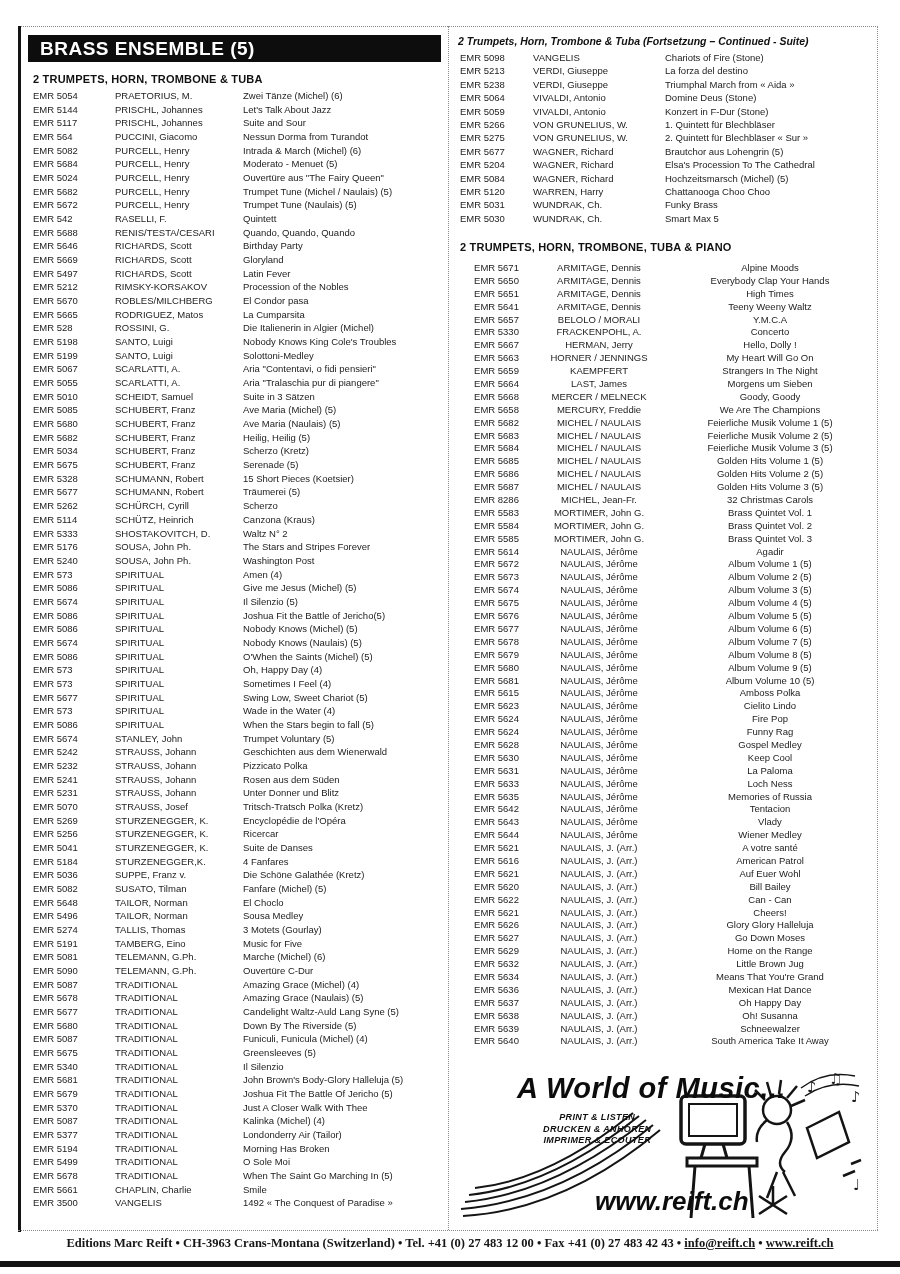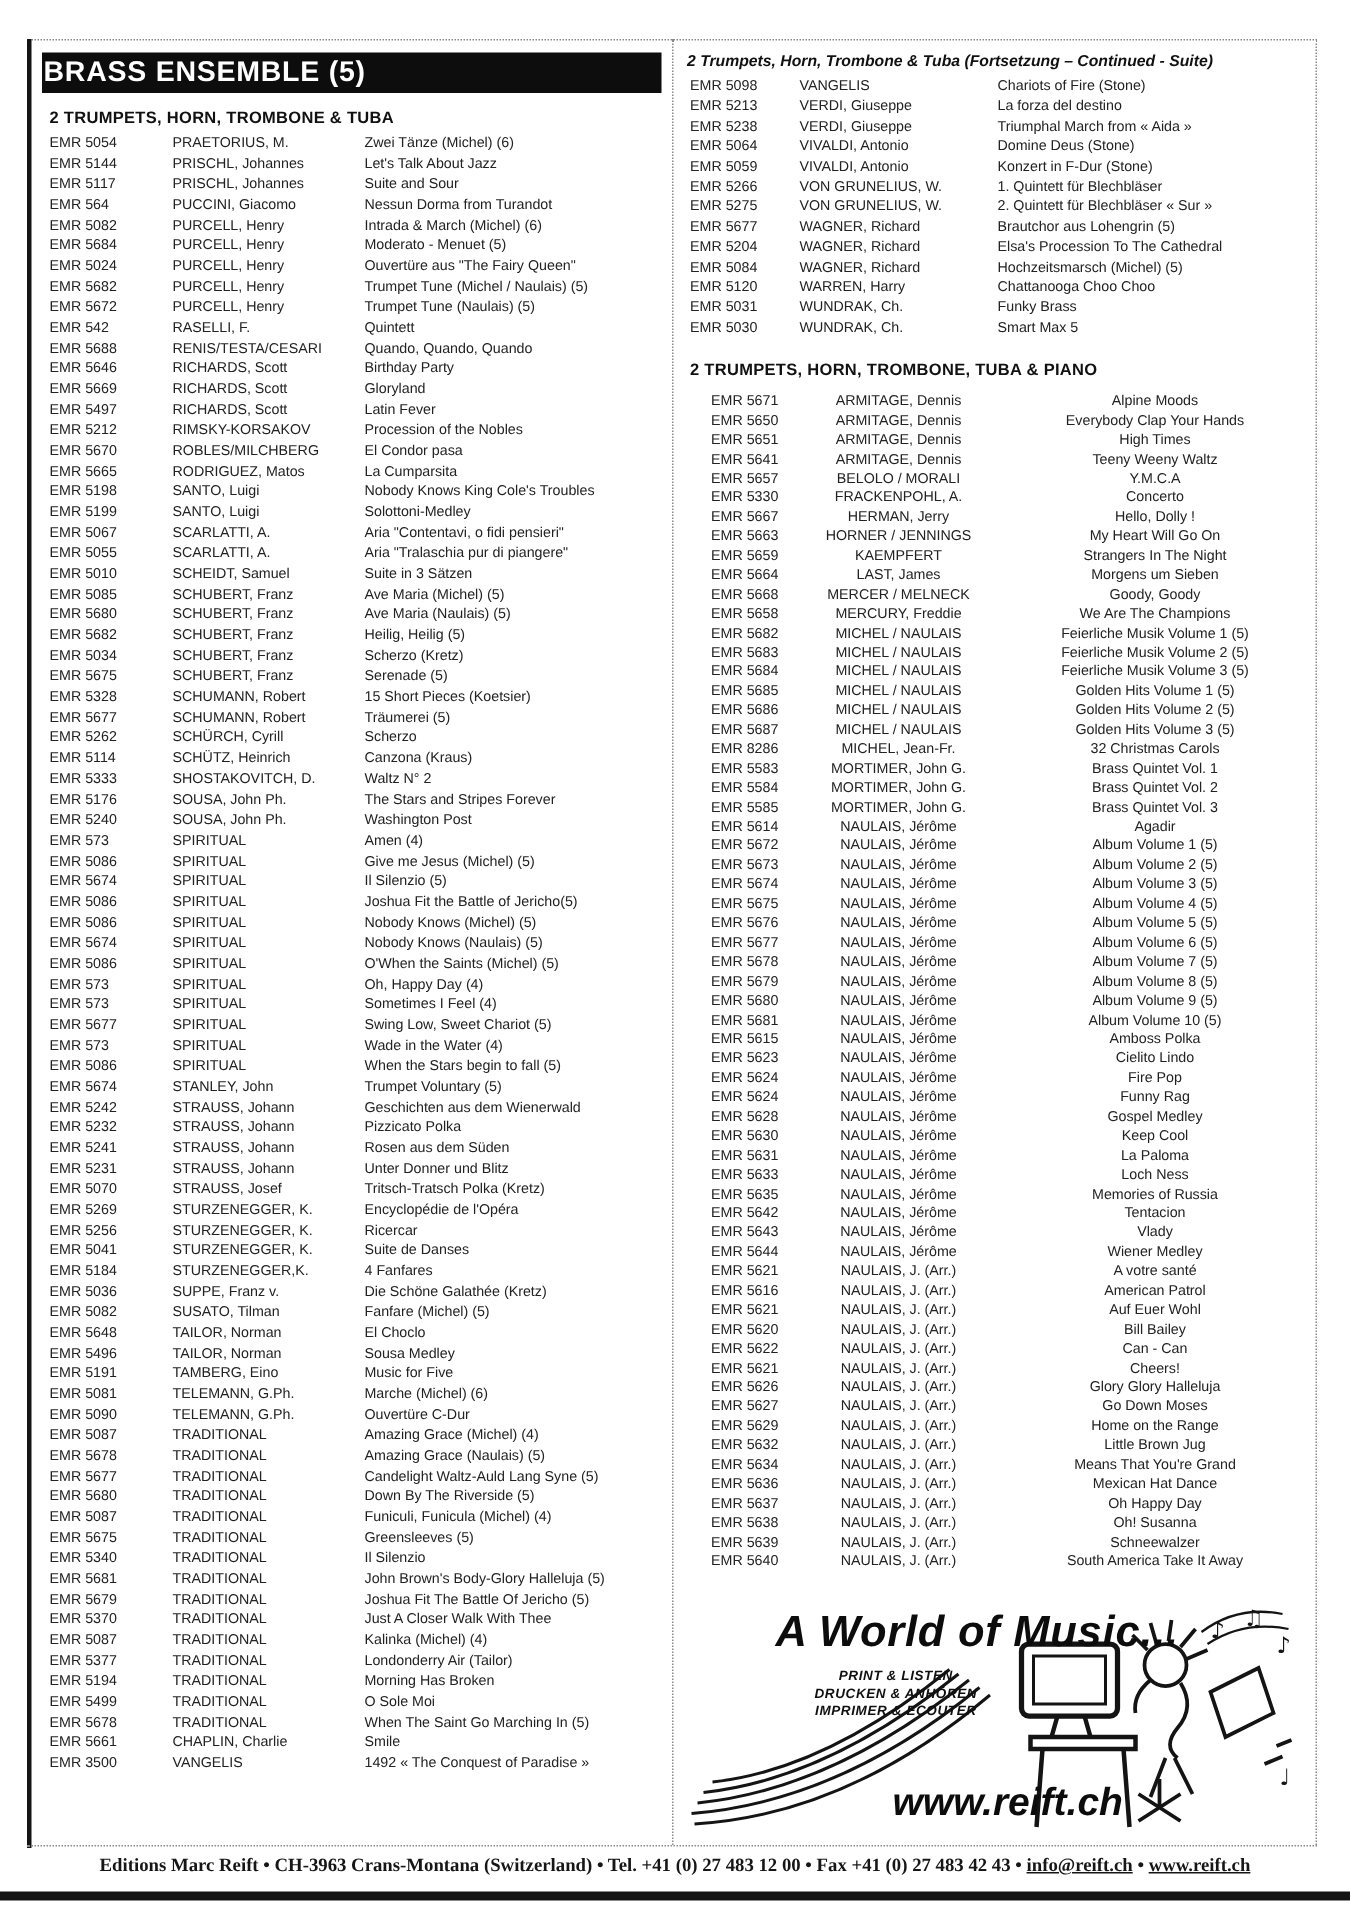--- a/index.html
+++ b/index.html
@@ -14,21 +14,21 @@
   .vline-left{position:absolute;left:18px;top:26px;width:3px;height:1206px;background:#141414;}
   .vline-mid{position:absolute;left:448px;top:26px;height:1204px;border-left:1px dotted #8a8a8a;}
   .vline-right{position:absolute;left:877px;top:26px;height:1204px;border-left:1px dotted #8a8a8a;}
 
   
   .col-left{position:absolute;left:28px;top:34px;width:415px;}
   .col-right{position:absolute;left:455px;top:30px;width:420px;}
 
   .title-bar{
     position:absolute;left:0;top:1px;width:413px;height:27px;background:#0d0d0d;
-    color:#fff;font-weight:800;font-size:19px;line-height:27px;padding-left:1px;
+    color:#fff;font-weight:800;font-size:19px;line-height:27px;padding-left:12px;
     letter-spacing:.5px;box-sizing:border-box;
   }
   .section-heading{
     position:absolute;left:5px;font-weight:bold;font-size:11px;color:#111;
     letter-spacing:.2px;white-space:nowrap;
   }
   .col-left .section-heading{top:39px;}
   .cont-heading{
     position:absolute;left:3px;top:5px;font-weight:bold;font-style:italic;
     font-size:10.5px;color:#111;white-space:nowrap;
@@ -170,20 +170,25 @@
     <span class="c-code">EMR 5670</span>
     <span class="c-comp">ROBLES/MILCHBERG</span>
     <span class="c-title">El Condor pasa</span>
   </div>
       <div class="row">
     <span class="c-code">EMR 5665</span>
     <span class="c-comp">RODRIGUEZ, Matos</span>
     <span class="c-title">La Cumparsita</span>
   </div>
       <div class="row">
+    <span class="c-code">EMR 528</span>
+    <span class="c-comp">ROSSINI, G.</span>
+    <span class="c-title">Die Italienerin in Algier (Michel)</span>
+  </div>
+      <div class="row">
     <span class="c-code">EMR 5198</span>
     <span class="c-comp">SANTO, Luigi</span>
     <span class="c-title">Nobody Knows King Cole's Troubles</span>
   </div>
       <div class="row">
     <span class="c-code">EMR 5199</span>
     <span class="c-comp">SANTO, Luigi</span>
     <span class="c-title">Solottoni-Medley</span>
   </div>
       <div class="row">
@@ -383,20 +388,25 @@
   </div>
       <div class="row">
     <span class="c-code">EMR 5648</span>
     <span class="c-comp">TAILOR, Norman</span>
     <span class="c-title">El Choclo</span>
   </div>
       <div class="row">
     <span class="c-code">EMR 5496</span>
     <span class="c-comp">TAILOR, Norman</span>
     <span class="c-title">Sousa Medley</span>
+  </div>
+      <div class="row">
+    <span class="c-code">EMR 5274</span>
+    <span class="c-comp">TALLIS, Thomas</span>
+    <span class="c-title">3 Motets (Gourlay)</span>
   </div>
       <div class="row">
     <span class="c-code">EMR 5191</span>
     <span class="c-comp">TAMBERG, Eino</span>
     <span class="c-title">Music for Five</span>
   </div>
       <div class="row">
     <span class="c-code">EMR 5081</span>
     <span class="c-comp">TELEMANN, G.Ph.</span>
     <span class="c-title">Marche (Michel) (6)</span>

